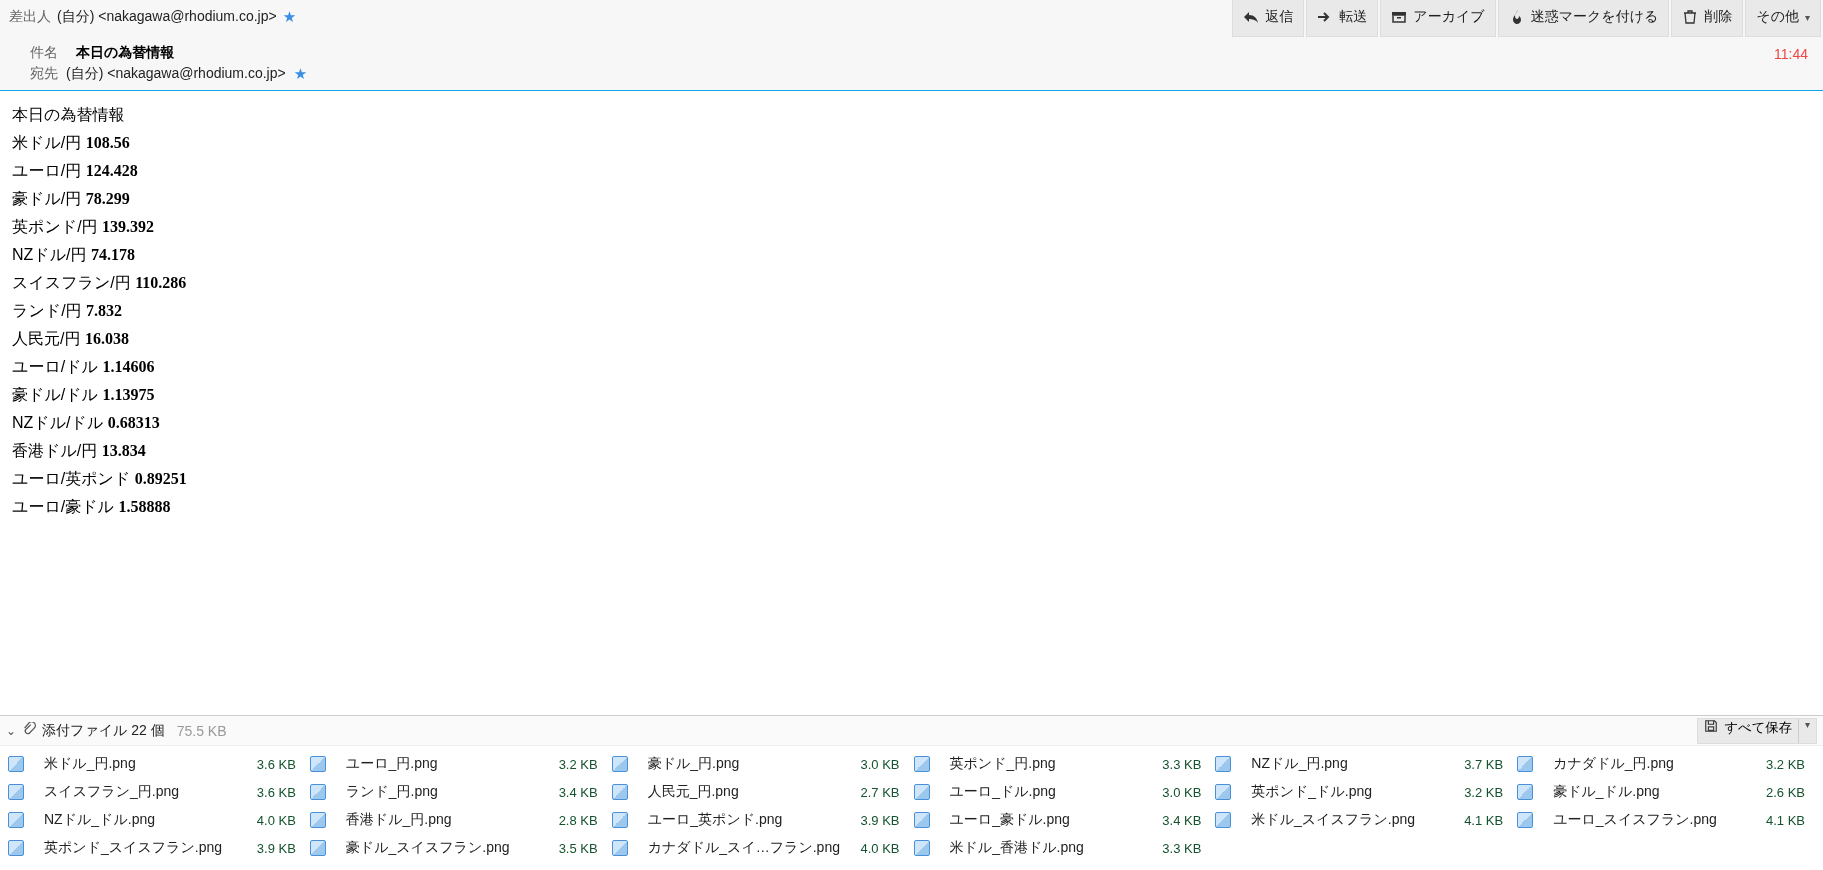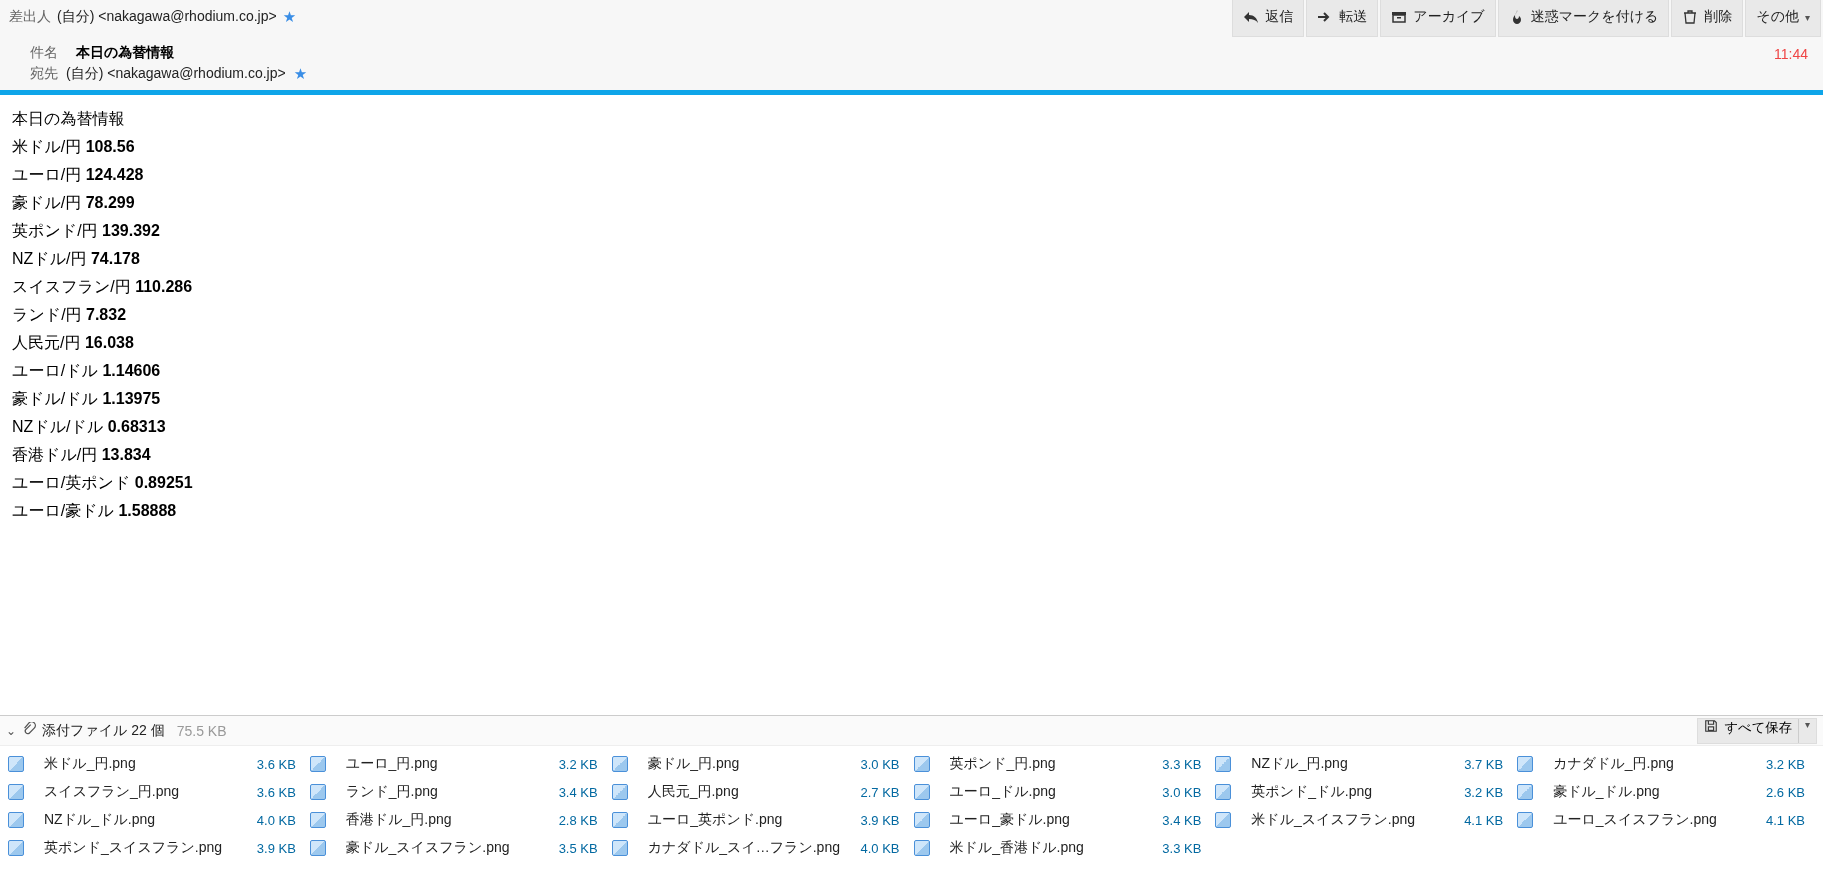--- a/index.html
+++ b/index.html
@@ -7,21 +7,21 @@
     font-family: "Meiryo", "Yu Gothic", sans-serif;
     font-size: 14px;
     background: #fff;
     color: #000;
     width: 1823px;
     height: 870px;
     display: flex;
     flex-direction: column;
     overflow: hidden;
   }
-  .header-area { background: #f7f7f7; border-bottom: 5px solid #0ea5e9; }
+  .header-area { background: #f7f7f7; border-bottom: 1px solid #0ea5e9; }
   .top-row { display: flex; align-items: center; height: 34px; }
   .sender-block { flex: 1; display: flex; align-items: center; padding-left: 9px; gap: 6px; }
   .label { color: #666; font-size: 14px; }
   .value-text { color: #222; }
   .star-icon { color: #3a8ee6; font-size: 15px; }
   .toolbar { display: flex; gap: 2px; padding-right: 2px; }
   .tb-btn {
     background: #e9e9e9;
     border: 1px solid #ddd;
     height: 40px;
@@ -39,21 +39,21 @@
   .time-text { margin-left: auto; padding-right: 15px; color: #ef4444; }
   .to-row { display: flex; align-items: center; height: 28px; padding-left: 30px; gap: 8px; padding-bottom:4px;}
   .body-area {
     flex: 1;
     overflow-y: scroll;
     padding: 10px 12px;
     font-size: 16px;
     line-height: 1.75;
     font-family: "Meiryo", sans-serif;
   }
-  .body-line .rate { font-family: Liberation Sans, sans-serif; font-weight: bold; }
+  .body-line .rate { font-family: Liberation Serif, serif; font-weight: bold; }
   .attach-bar {
     border-top: 1px solid #ccc;
     background: #fafafa;
     height: 30px;
     display: flex;
     align-items: center;
     padding: 0 6px;
     gap: 6px;
   }
   .attach-bar .chev { color:#555; font-size:12px; }
@@ -81,21 +81,21 @@
   }
   .attach-item {
     display:flex;
     align-items:center;
     gap:20px;
     padding-right:10px;
     cursor:pointer;
     font-size:14px;
   }
   .attach-item .fname { flex:1; white-space:nowrap; overflow:hidden; text-overflow:ellipsis; color:#222;}
-  .attach-item .fsize { color:#0369a1; font-size:13px;}
+  .attach-item .fsize { color:#14532d; font-size:13px;}
   .img-icon {
     width:16px; height:16px;
     border:1px solid #4a90d9;
     background: linear-gradient(135deg,#cfe6fa 50%, #9cc8ee 50%);
     border-radius:2px;
   }
 
   ::-webkit-scrollbar { width:17px; background:#f0f0f0;}
   ::-webkit-scrollbar-thumb { background:#c7c7c7;}
   ::-webkit-scrollbar-button { background:#f0f0f0; height:17px;}

